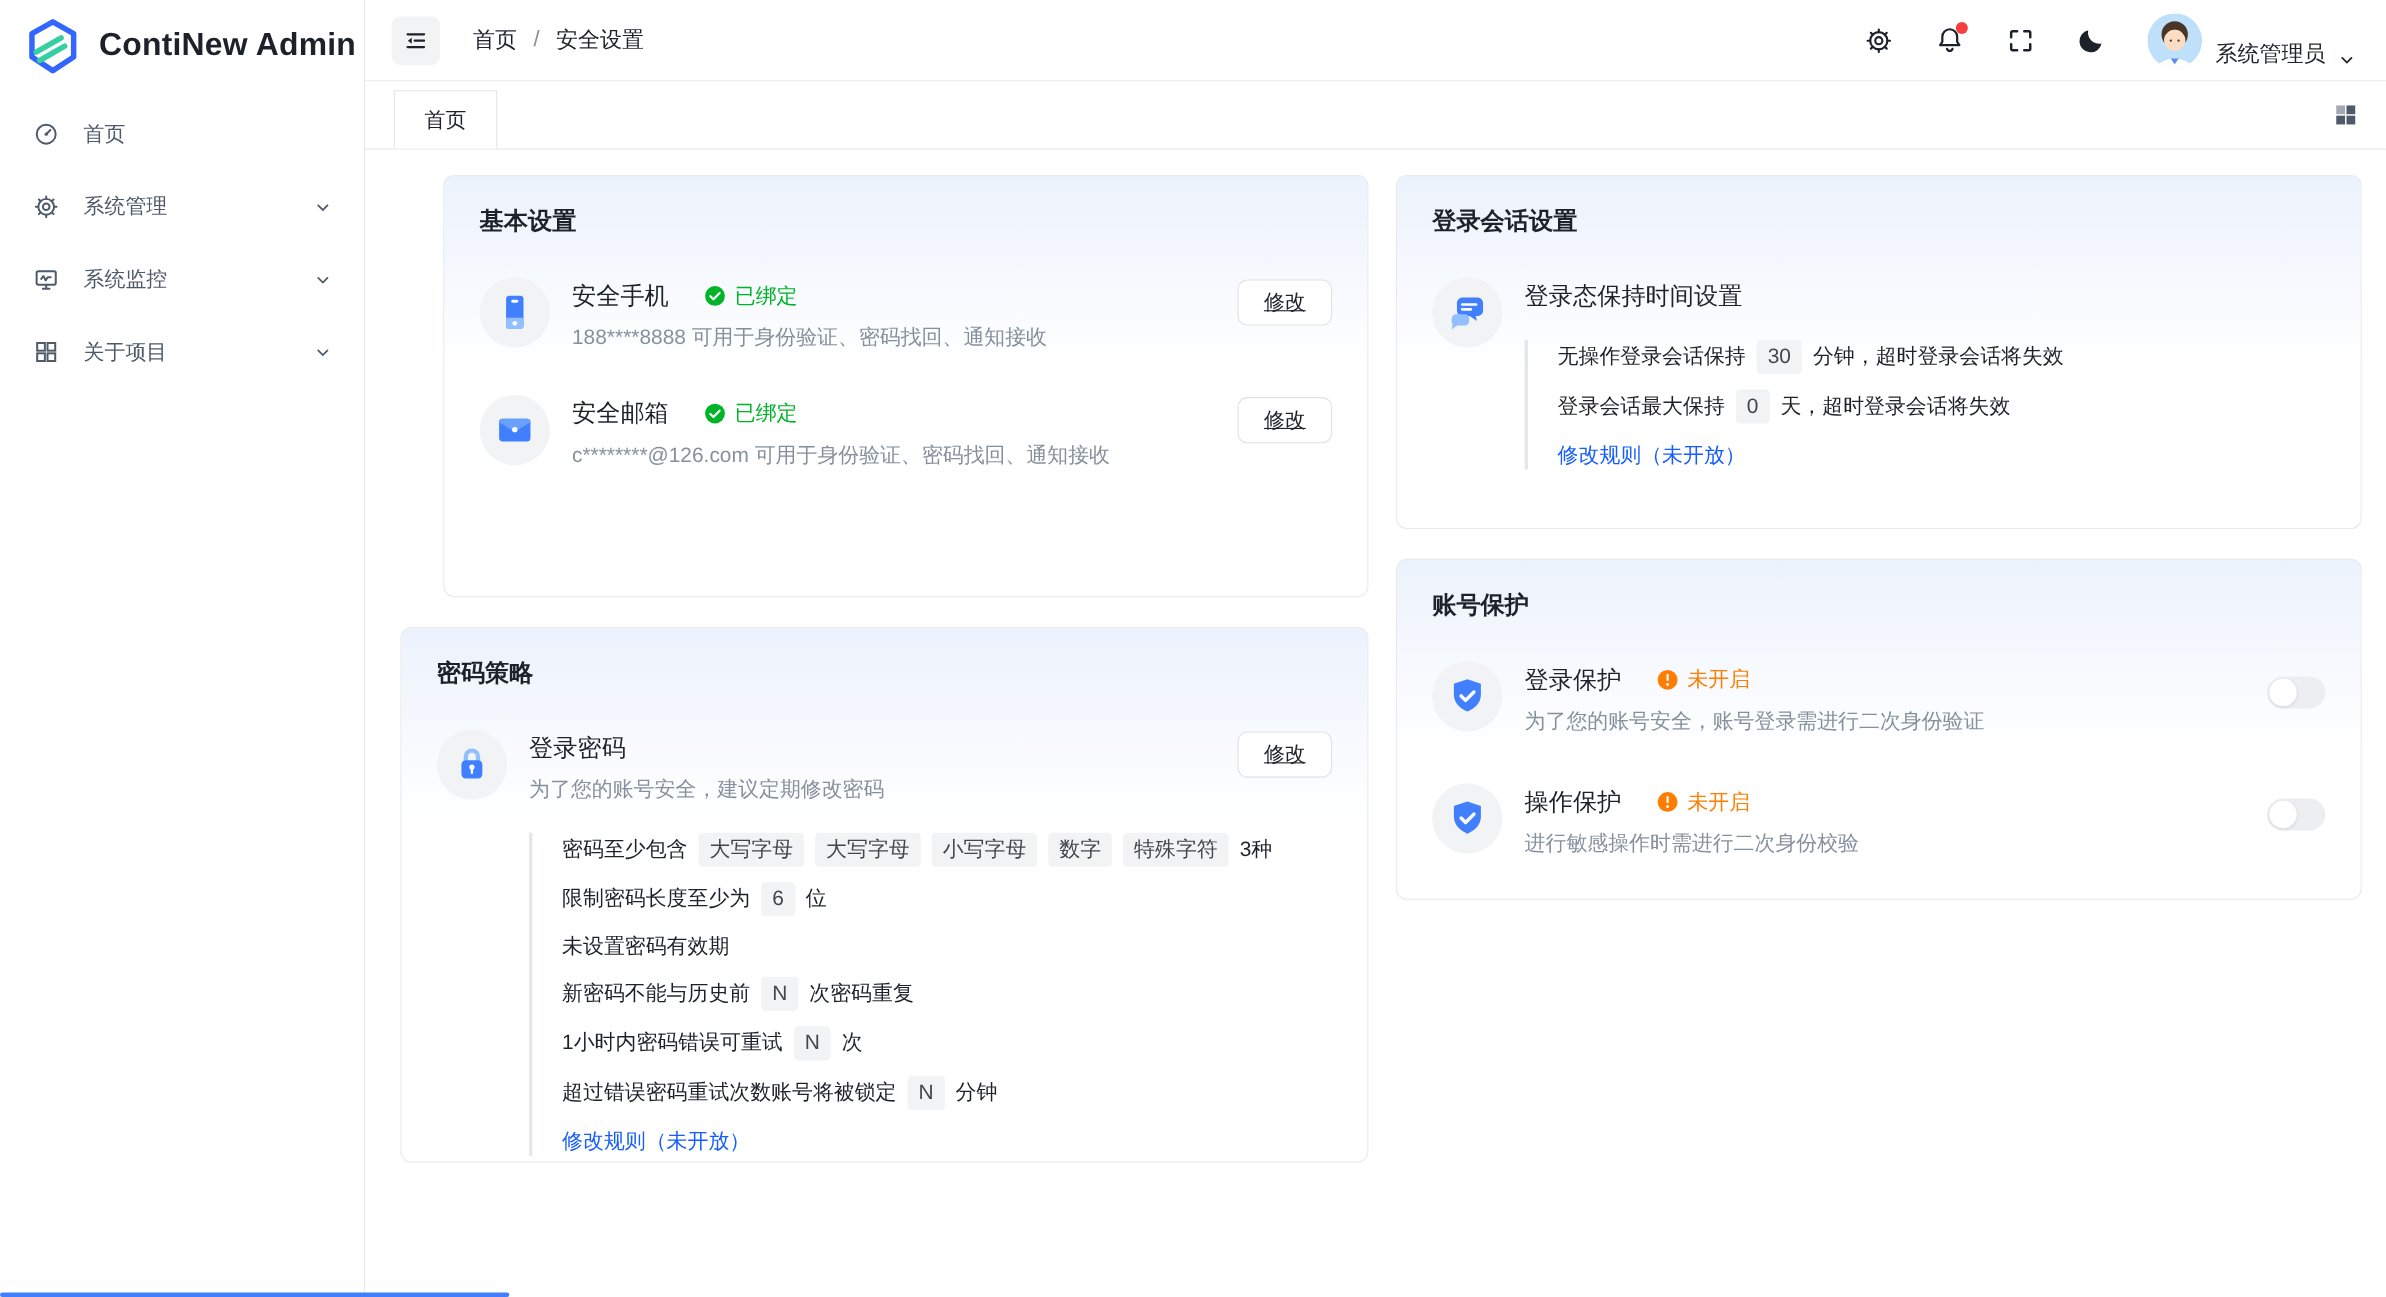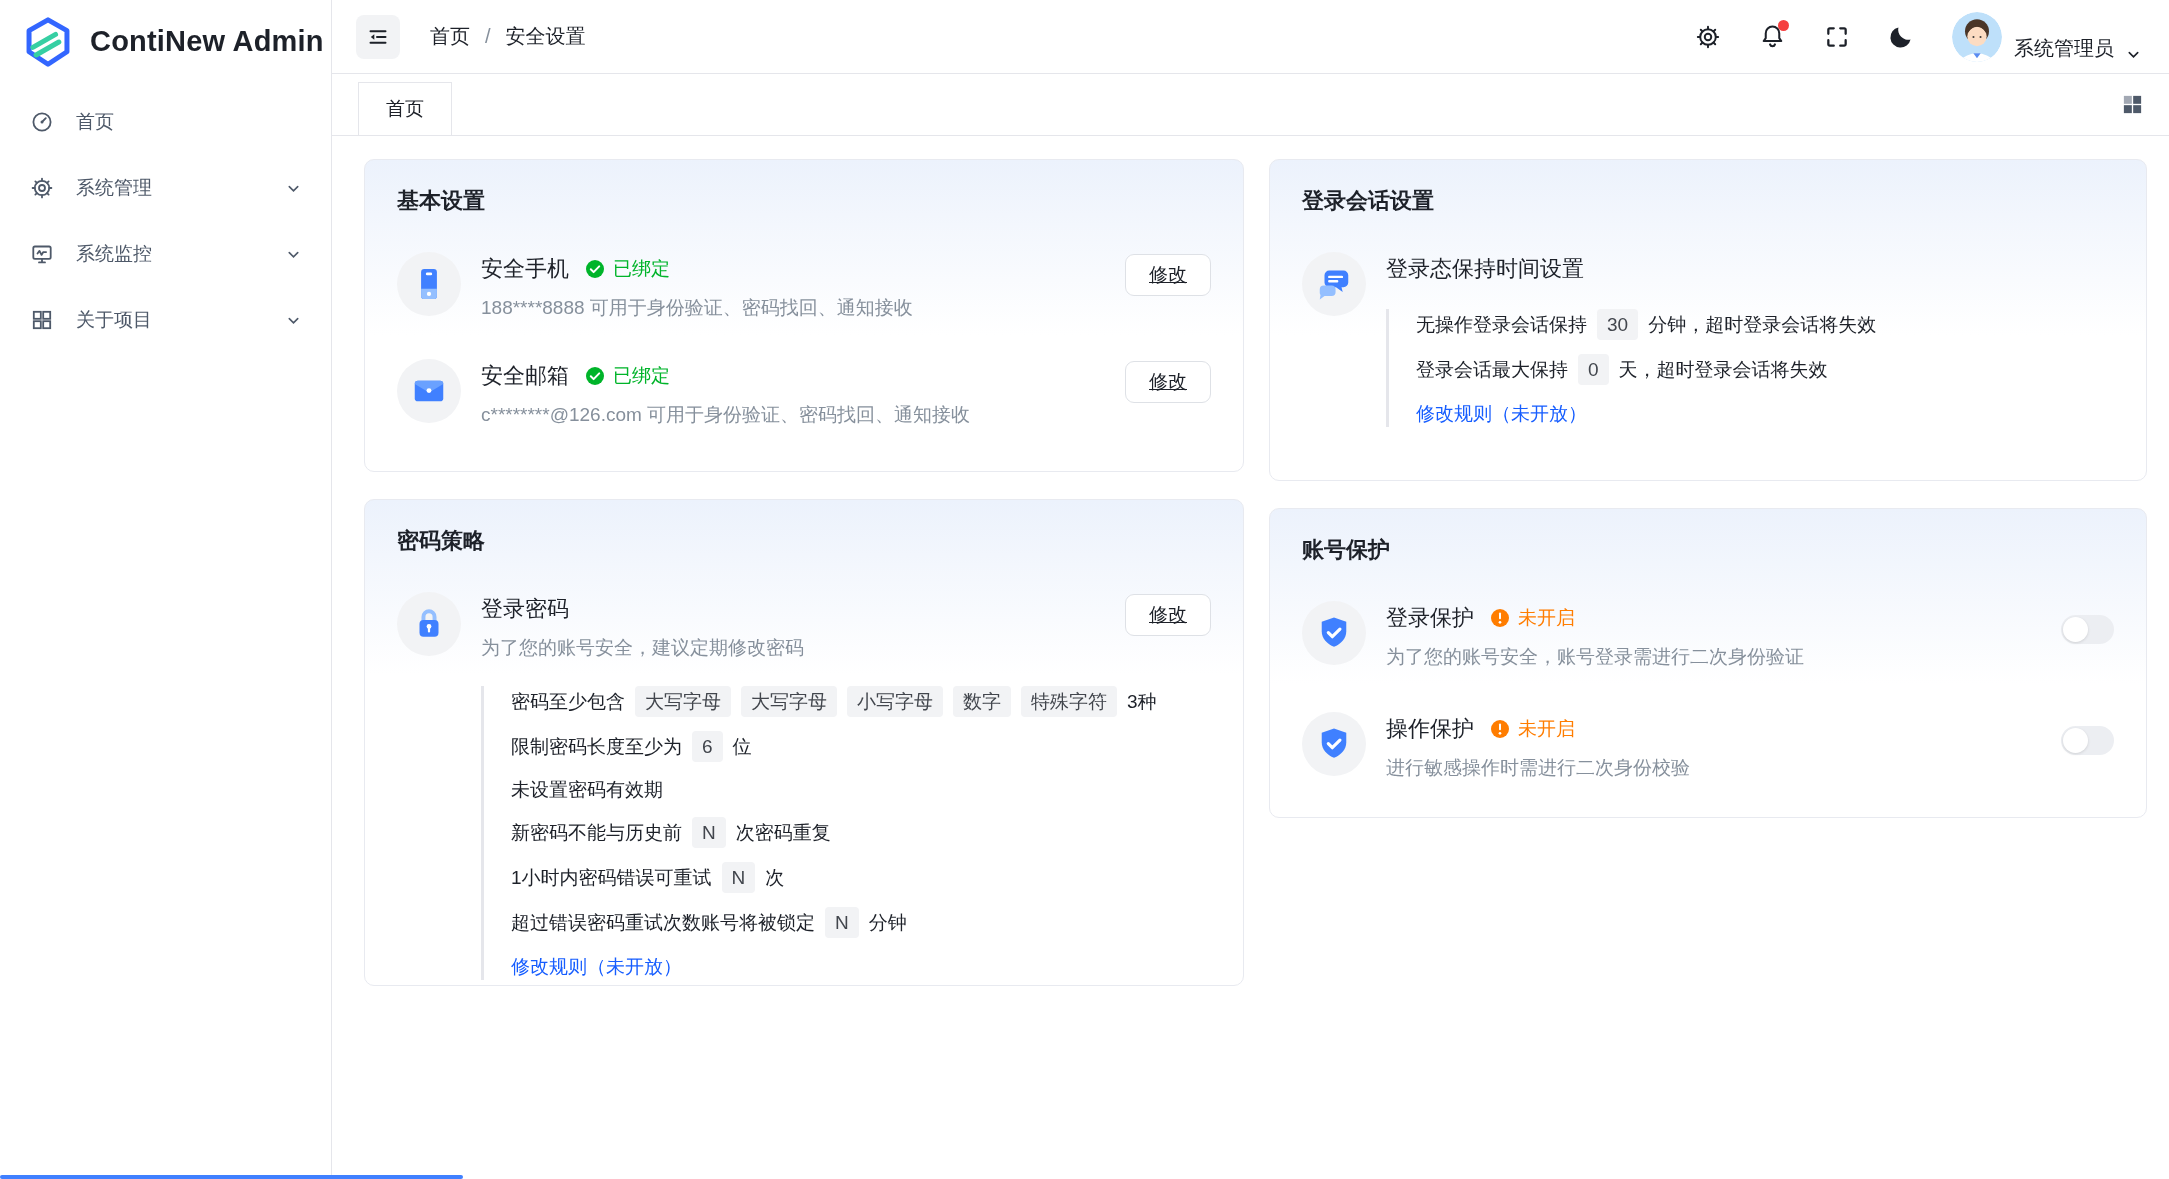--- a/index.html
+++ b/index.html
@@ -42,32 +42,32 @@
   .tab { height: 53px; padding: 0 27px; background: #fff; border: 1px solid #e5e6eb; border-bottom: none; display: flex; align-items: center; font-size: 19px; color: #1d2129; cursor: pointer; }
   .tabbar-right { margin-left: auto; align-self: center; margin-right: 25px; display: flex; cursor: pointer; }
 
   
   .content { flex: 1; overflow: hidden; background: #fff; padding: 23px 22px 0 32px; display: flex; gap: 25px; align-items: flex-start; }
   .col { display: flex; flex-direction: column; gap: 27px; }
   .col-left { width: 880px; flex: 0 0 880px; }
   .col-right { flex: 1; }
 
   .card { border: 1px solid #e8eaf0; border-radius: 10px; background: linear-gradient(180deg, #ecf2fc 0px, #ffffff 175px); padding: 26px 32px; overflow: hidden; }
-  .card-basic { height: 313px; }
+  .card-basic { height: 384px; margin-left: 39px; }
   .card-session { height: 322px; }
   .card-password { height: 487px; }
   .card-protection { height: 310px; }
   .card-title { font-size: 22px; font-weight: 700; color: #1d2129; }
 
   .item-row { display: flex; align-items: flex-start; gap: 20px; margin-top: 36px; }
   .item-row + .item-row { margin-top: 38px; }
   .card-protection .item-row + .item-row { margin-top: 42px; }
   .icon-circle { width: 64px; height: 64px; border-radius: 50%; background: #f2f3f5; display: flex; align-items: center; justify-content: center; flex: 0 0 auto; }
   .item-body { flex: 1; min-width: 0; }
-  .item-title-row { display: flex; align-items: center; gap: 16px; margin-top: 2px; }
+  .item-title-row { display: flex; align-items: center; gap: 32px; margin-top: 2px; }
   .item-title { font-size: 22px; font-weight: 500; color: #1d2129; }
   .badge { display: inline-flex; align-items: center; gap: 8px; font-size: 19px; }
   .badge.success { color: #00b42a; }
   .badge.warning { color: #ff7d00; }
   .item-desc { margin-top: 10px; font-size: 19px; color: #86909c; line-height: 27px; }
 
   .btn { height: 42px; padding: 0 23px; background: #fff; border: 1px solid #dee1e6; border-radius: 9px; font-size: 19px; color: #1d2129; cursor: pointer; font-family: inherit; flex: 0 0 auto; margin-top: 2px; text-decoration: underline; }
 
   .rules { margin-top: 25px; border-left: 3px solid #e5e6eb; padding-left: 27px; display: flex; flex-direction: column; gap: 14px; }
   .rule-line { display: flex; align-items: center; gap: 10px; flex-wrap: nowrap; }

